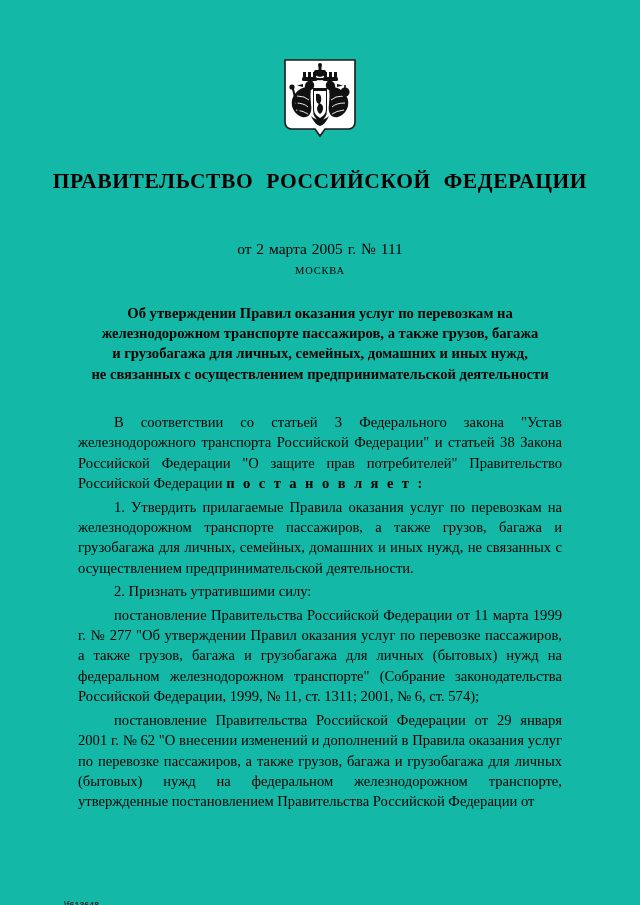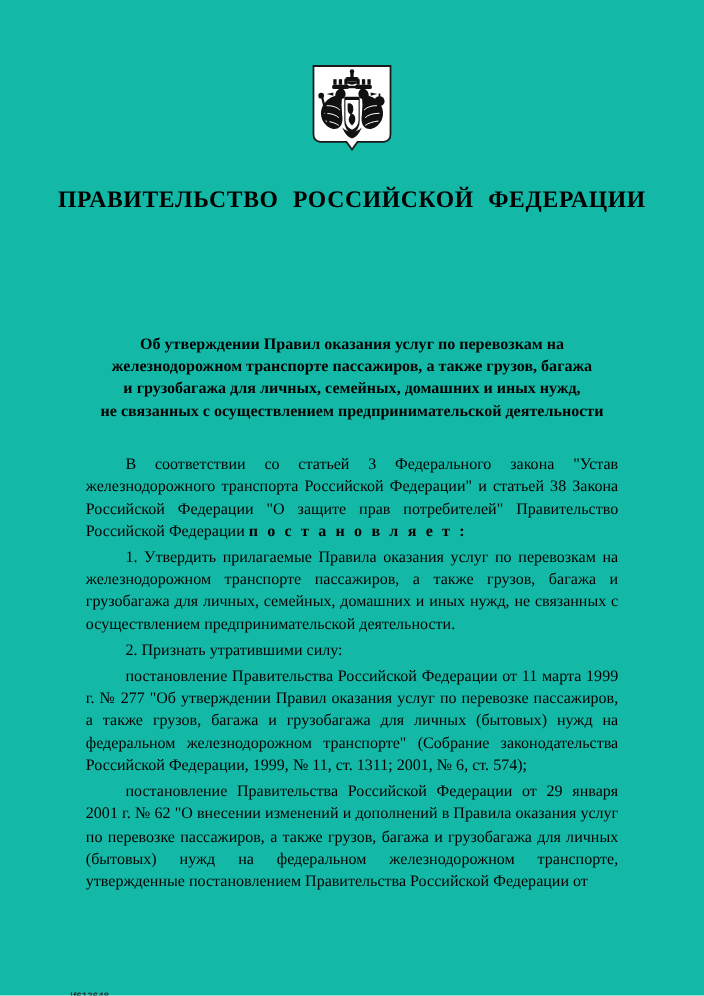--- a/index.html
+++ b/index.html
@@ -186,20 +186,22 @@
           <circle cx="64" cy="34" r="4.6"></circle>
           <rect x="63.2" y="27" width="1.6" height="4"></rect>
 
           <path d="M30 58 q9 8 18 0 q-4 9 -9 10 q-5 -1 -9 -10 Z"></path>
         </g>
       </svg>
     </div>
   </div>
 
   <div class="gov-title">ПРАВИТЕЛЬСТВО РОССИЙСКОЙ ФЕДЕРАЦИИ</div>
+  <div class="doc-date">от  2 марта 2005 г.  № 111</div>
+  <div class="doc-city">МОСКВА</div>
 
   <div class="subject">
     <span class="sline">Об утверждении Правил оказания услуг по перевозкам на</span>
     <span class="sline">железнодорожном транспорте пассажиров, а также грузов, багажа</span>
     <span class="sline">и грузобагажа для личных, семейных, домашних и иных нужд,</span>
     <span class="sline">не связанных с осуществлением предпринимательской деятельности</span>
   </div>
 
   <div class="body-text">
     <p><span>В соответствии со статьей 3 Федерального закона "Устав железнодорожного транспорта Российской Федерации" и статьей 38 Закона Российской Федерации "О защите прав потребителей" Правительство Российской Федерации </span><span class="spaced-bold">п о с т а н о в л я е т :</span></p>

